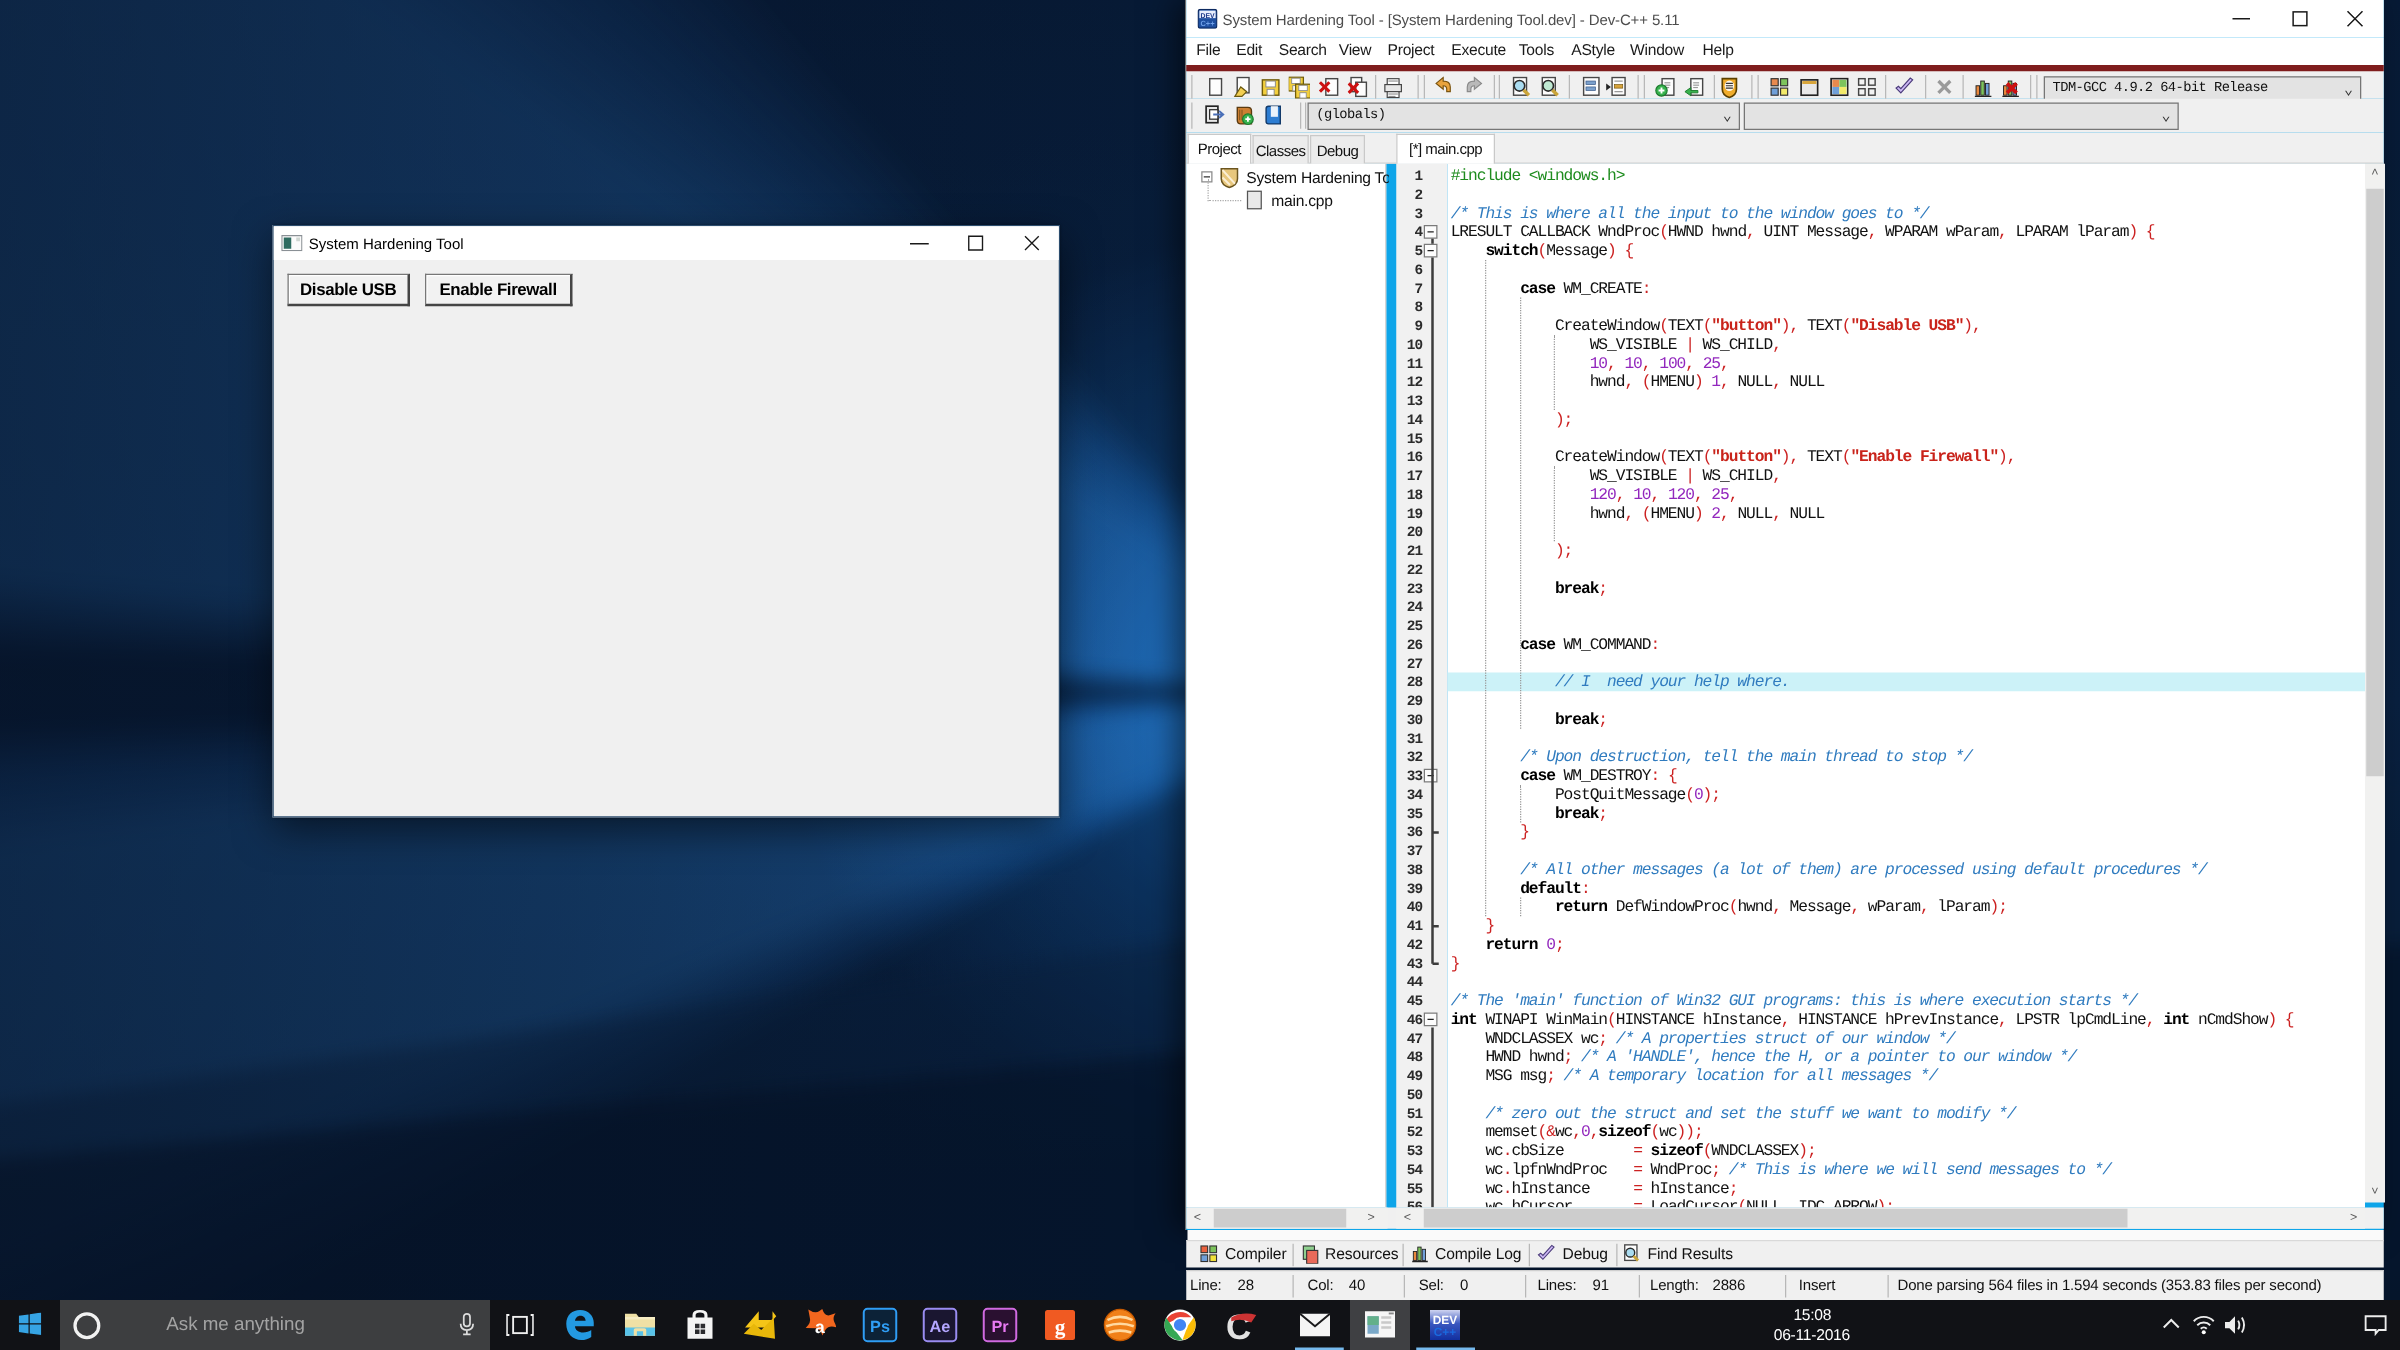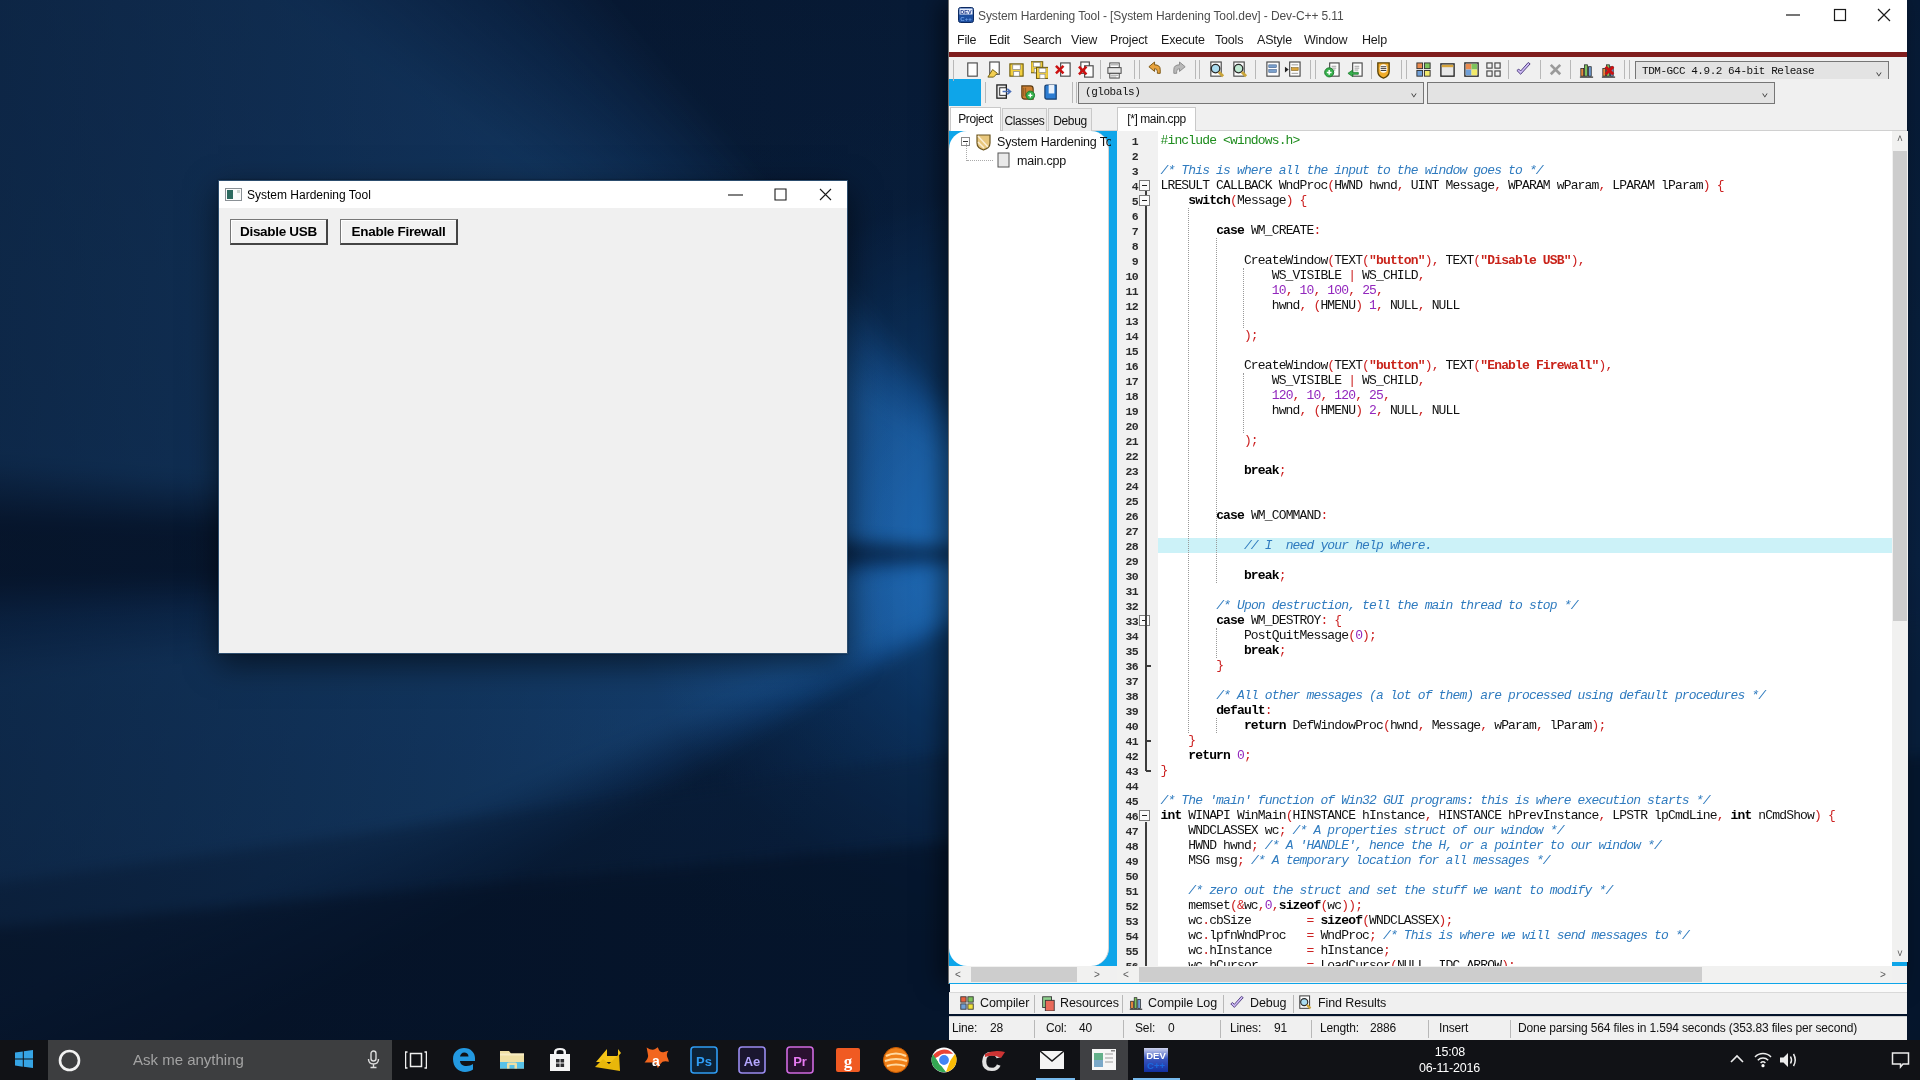--- a/index.html
+++ b/index.html
@@ -43,34 +43,34 @@
 
 
 #ide { position:absolute; left:948px; top:0; width:959px; height:984px; background:#0ea5e9;
   border-left:1px solid #707070; box-shadow:-8px 0 22px rgba(0,0,0,0.5); }
 #ide .tbar { position:absolute; left:0; top:0; right:0; height:30px; background:#fff; }
 #ide .ttext { position:absolute; left:29px; top:9px; font-size:12px; letter-spacing:-0.1px; color:#4d4d4d; }
 #menubar { position:absolute; left:0; top:30px; right:0; height:22px; background:#fff; font-size:12.5px; letter-spacing:-0.2px; color:#1a1a1a; }
 #menubar span { position:absolute; top:3px; }
 #tb1 { position:absolute; left:0; top:52px; right:0; height:27px; background:#f0f0f0;
   border-top:5px solid #7f1d1d; }
-#tb2 { position:absolute; left:0; top:79px; right:0; height:27px; background:#f0f0f0;margin-left:32px; }
+#tb2 { position:absolute; left:0; top:79px; right:0; height:27px; background:#f0f0f0; }
 .vsep { position:absolute; width:1px; background:#b8b8b8; }
 .combo { position:absolute; background:#e3e3e3; border:1px solid #767676; font-family:"Liberation Mono",monospace; font-size:11px; letter-spacing:-0.45px; color:#111; }
 .combo .arr { position:absolute; right:6px; top:2px; color:#333; font-size:12px; }
 .combo .ctext { position:absolute; left:6px; top:3px; white-space:pre; }
 
 
 #tabrow { position:absolute; left:0; top:106px; right:0; height:25px; background:#f0f0f0; border-bottom:1px solid #d0d0d0; }
 .tab { position:absolute; top:2px; height:23px; font-size:12px; letter-spacing:-0.4px; color:#111; background:#ececec;
   border:1px solid #c9c9c9; border-bottom:none; text-align:center; }
 .tab.sel { background:#fff; height:24px; top:1px; z-index:2; }
 
 
-#lpanel { position:absolute; left:0; top:131px; width:160px; height:835px; background:#fff; border-right:1px solid #d4d4d4;border-radius:18px; }
+#lpanel { position:absolute; left:0; top:131px; width:160px; height:835px; background:#fff; border-right:1px solid #d4d4d4; }
 #editor { position:absolute; left:209px; top:131px; width:734px; height:835px; background:#fff; overflow:hidden; }
 #gutter { position:absolute; left:168px; top:131px; width:41px; height:835px; background:#f1f1f1; }
 #vsb { position:absolute; left:943px; top:131px; width:16px; height:831px; background:#f1f1f0; }
 #hsrow { position:absolute; left:0; top:966px; right:0; height:17px; background:#f0f0f0; }
 #btabs { position:absolute; left:0; top:992px; right:0; height:22px; background:#f0f0f0; border-top:1px solid #d9d9d9; font-size:12.5px; letter-spacing:-0.1px; color:#111; }
 #sbar { position:absolute; left:0; top:1016px; right:0; height:24px; background:#f0f0f0; border-top:1px solid #cfcfcf; font-size:12px; letter-spacing:-0.15px; color:#111; }
 #sbar span { position:absolute; top:4px; }
 
 
 #code { position:absolute; left:2.5px; top:2px; width:731px; height:831px;

